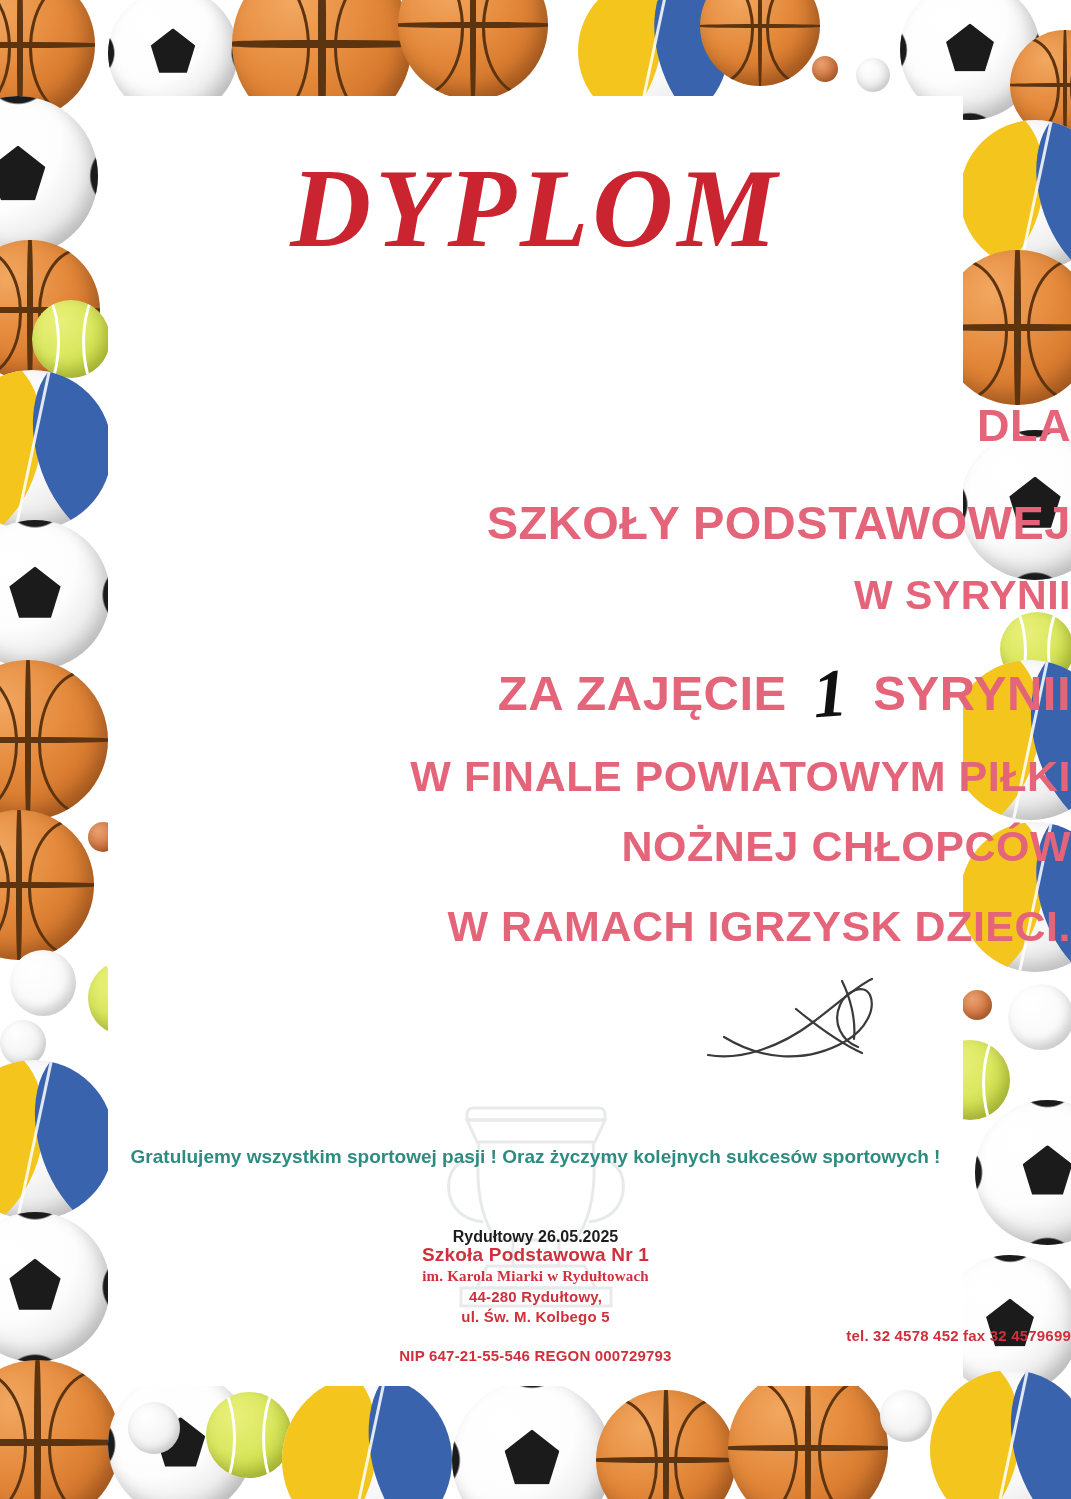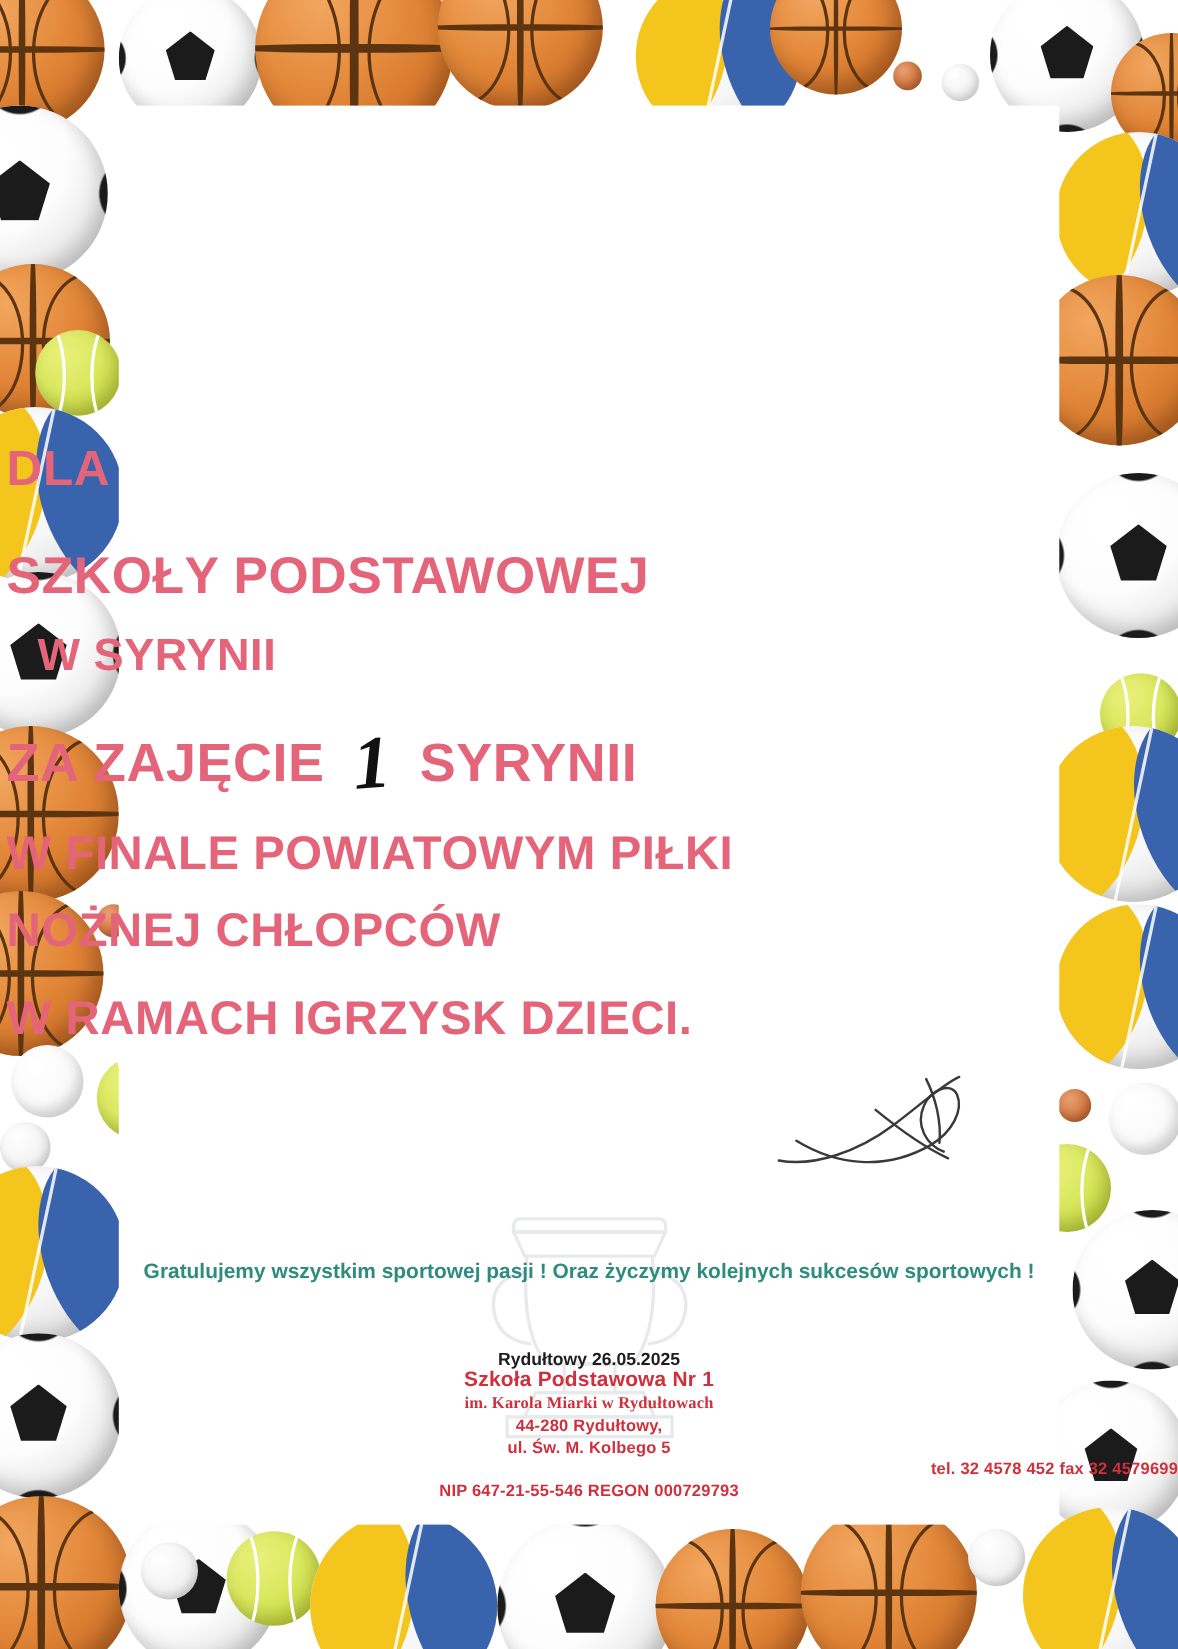--- a/index.html
+++ b/index.html
@@ -182,22 +182,22 @@
     font-family: "Liberation Serif", serif;
     font-style: italic;
     font-weight: bold;
     font-size: 112px;
     letter-spacing: 4px;
     color: #c9242f;
     line-height: 1;
   }
   .line {
     position: absolute;
-    left: 6px; right: 0;
-    text-align: left;
+    left: 16px; right: 0;
+    text-align: right;
     color: #e4647a;
     font-weight: bold;
     letter-spacing: 0.5px;
   }
   .l-dla   { top: 400px;  font-size: 45px; }
   .l-szk   { top: 495px;  font-size: 47px; }
   .l-syr   { top: 572px;  font-size: 41px; margin-left: 28px; }
   .l-place { top: 648px;  font-size: 49px; }
   .l-fin1  { top: 752px;  font-size: 43px; }
   .l-fin2  { top: 822px;  font-size: 43px; }
@@ -434,20 +434,21 @@
       <path d="M78 64 q-6 68 18 98 h78 q24 -30 18 -98"></path>
       <path d="M78 78 q-34 6 -30 36 q4 26 34 30"></path>
       <path d="M192 78 q34 6 30 36 q-4 26 -34 30"></path>
       <path d="M112 162 h46 v26 h-46 z"></path>
       <path d="M86 188 h98 l10 22 h-118 z"></path>
       <path d="M60 210 h150 v18 h-150 z"></path>
     </g>
   </svg>
 
   <div id="text-layer">
+    <div class="title">DYPLOM</div>
 
     <div class="line l-dla">DLA</div>
     <div class="line l-szk">SZKOŁY PODSTAWOWEJ</div>
     <div class="line l-syr">W SYRYNII</div>
 
     <div class="line l-place">
       <span>ZA ZAJĘCIE</span><span class="place-number">1</span><span>SYRYNII</span>
     </div>
 
     <div class="line l-fin1">W FINALE POWIATOWYM PIŁKI</div>

